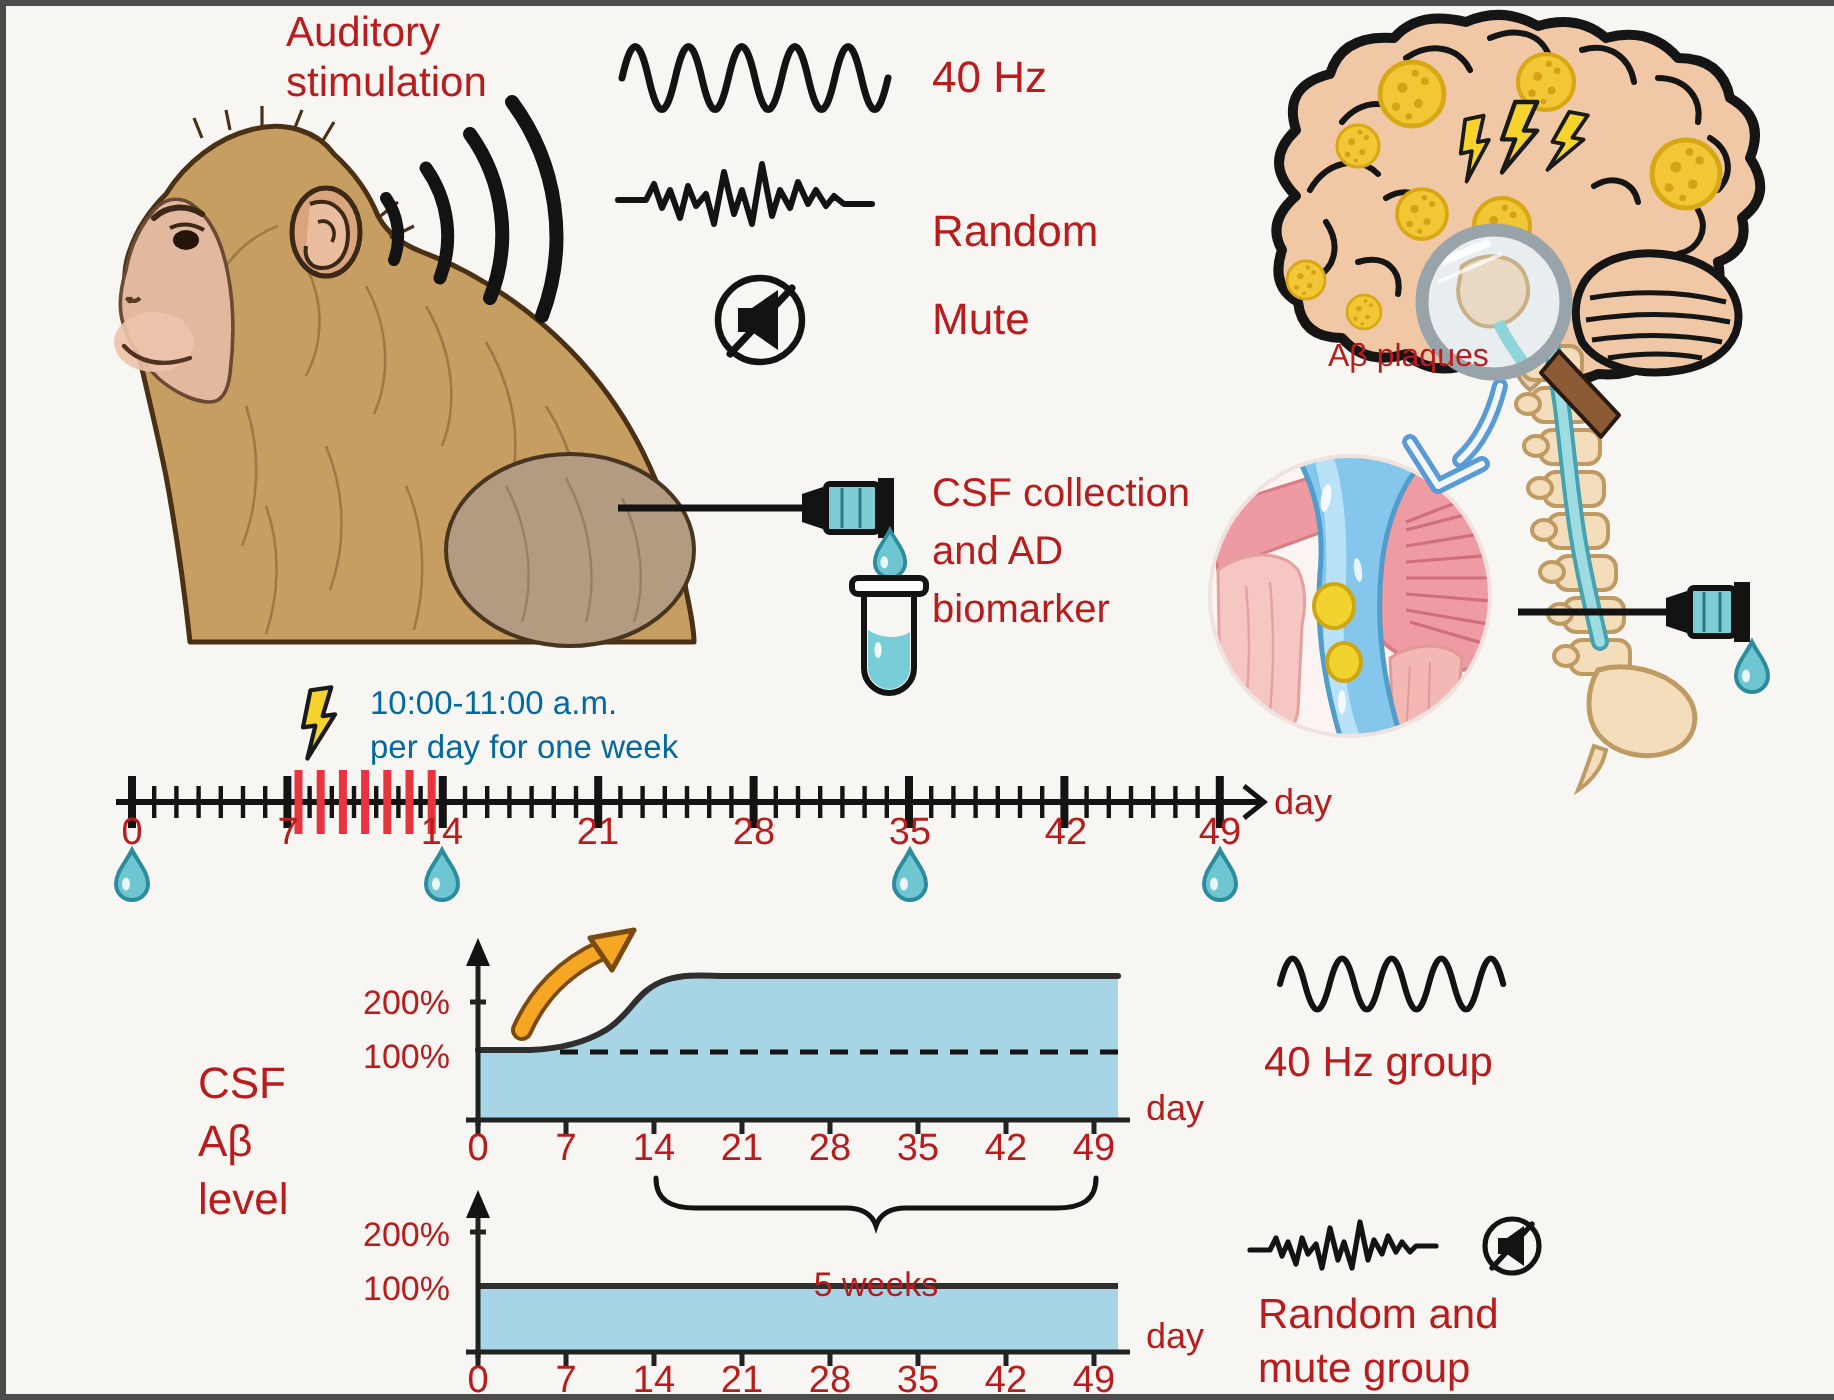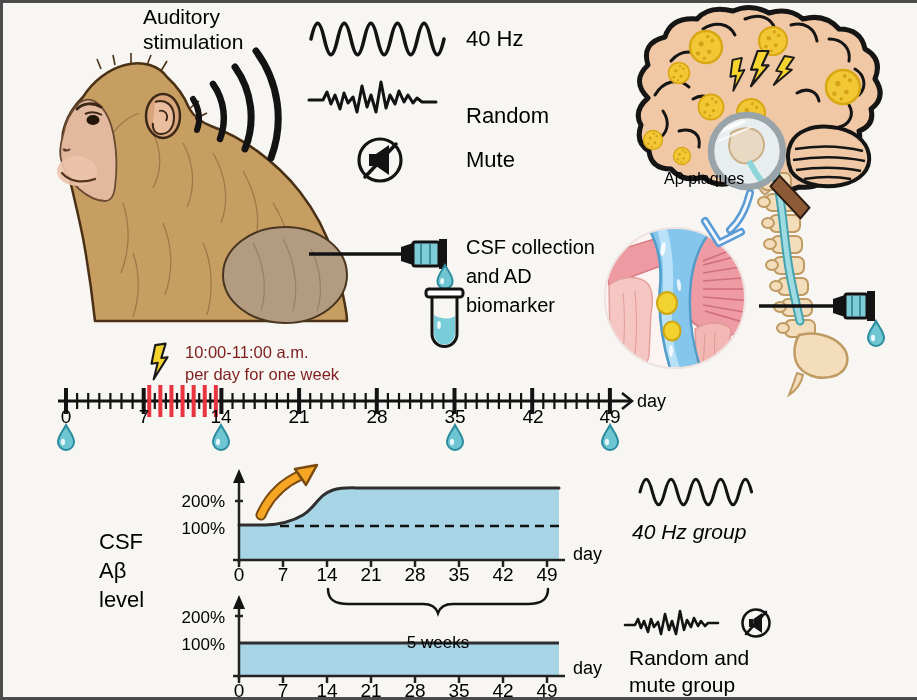--- a/index.html
+++ b/index.html
@@ -1,25 +1,25 @@
 <!DOCTYPE html>
 <html><head>
 <meta charset="utf-8">
 <style>
   html,body{margin:0;padding:0;background:#e9e7e4;}
   .canvas{position:relative;width:917px;height:700px;background:#f7f6f3;overflow:hidden;
           font-family:"Liberation Sans",sans-serif;color:#1b1b1b;
           border-left:3px solid #4c4c4c;border-top:3px solid #4c4c4c;border-bottom:3px solid #4c4c4c;box-sizing:border-box;}
   svg{position:absolute;left:0;top:0;}
-  .t{position:absolute;white-space:nowrap;color:#000000;line-height:1.18;}
+  .t{position:absolute;white-space:nowrap;color:#b91c1c;line-height:1.18;}
   .cap{font-size:21px;}
   .legend-lbl{font-size:22px;}
   .note{font-size:20px;line-height:29px;}
   .small{font-size:16px;margin-left:34px;}
-  .red{color:#7f1d1d;font-size:16.5px;line-height:22px;}
+  .red{color:#0369a1;font-size:16.5px;line-height:22px;}
   .tick{font-size:19px;transform:translateX(-50%);}
   .axisunit{font-size:18px;}
   .pct{font-size:17px;width:62px;text-align:right;}
   .grp{font-size:21px;line-height:27px;}
   .csflvl{font-size:22px;line-height:29px;}
   .fivew{font-size:17px;transform:translateX(-50%);margin-top:27px;}
 </style>
 </head>
 <body>
 
@@ -446,19 +446,19 @@
 <span class="t tick" style="left:236px;top:677px;">0</span>
 <span class="t tick" style="left:280px;top:677px;">7</span>
 <span class="t tick" style="left:324px;top:677px;">14</span>
 <span class="t tick" style="left:368px;top:677px;">21</span>
 <span class="t tick" style="left:412px;top:677px;">28</span>
 <span class="t tick" style="left:456px;top:677px;">35</span>
 <span class="t tick" style="left:500px;top:677px;">42</span>
 <span class="t tick" style="left:544px;top:677px;">49</span>
 <div class="t axisunit" style="left:570px;top:655px;">day</div>
 
-<div class="t grp" style="left:629px;top:515px;font-style:italic;">40 Hz group</div>
+<div class="t grp" style="left:629px;top:515px;">40 Hz group</div>
 <div class="t grp" style="left:626px;top:641px;">
   <div>Random and</div>
   <div>mute group</div>
 </div>
 
 </div>
 
 </body></html>

